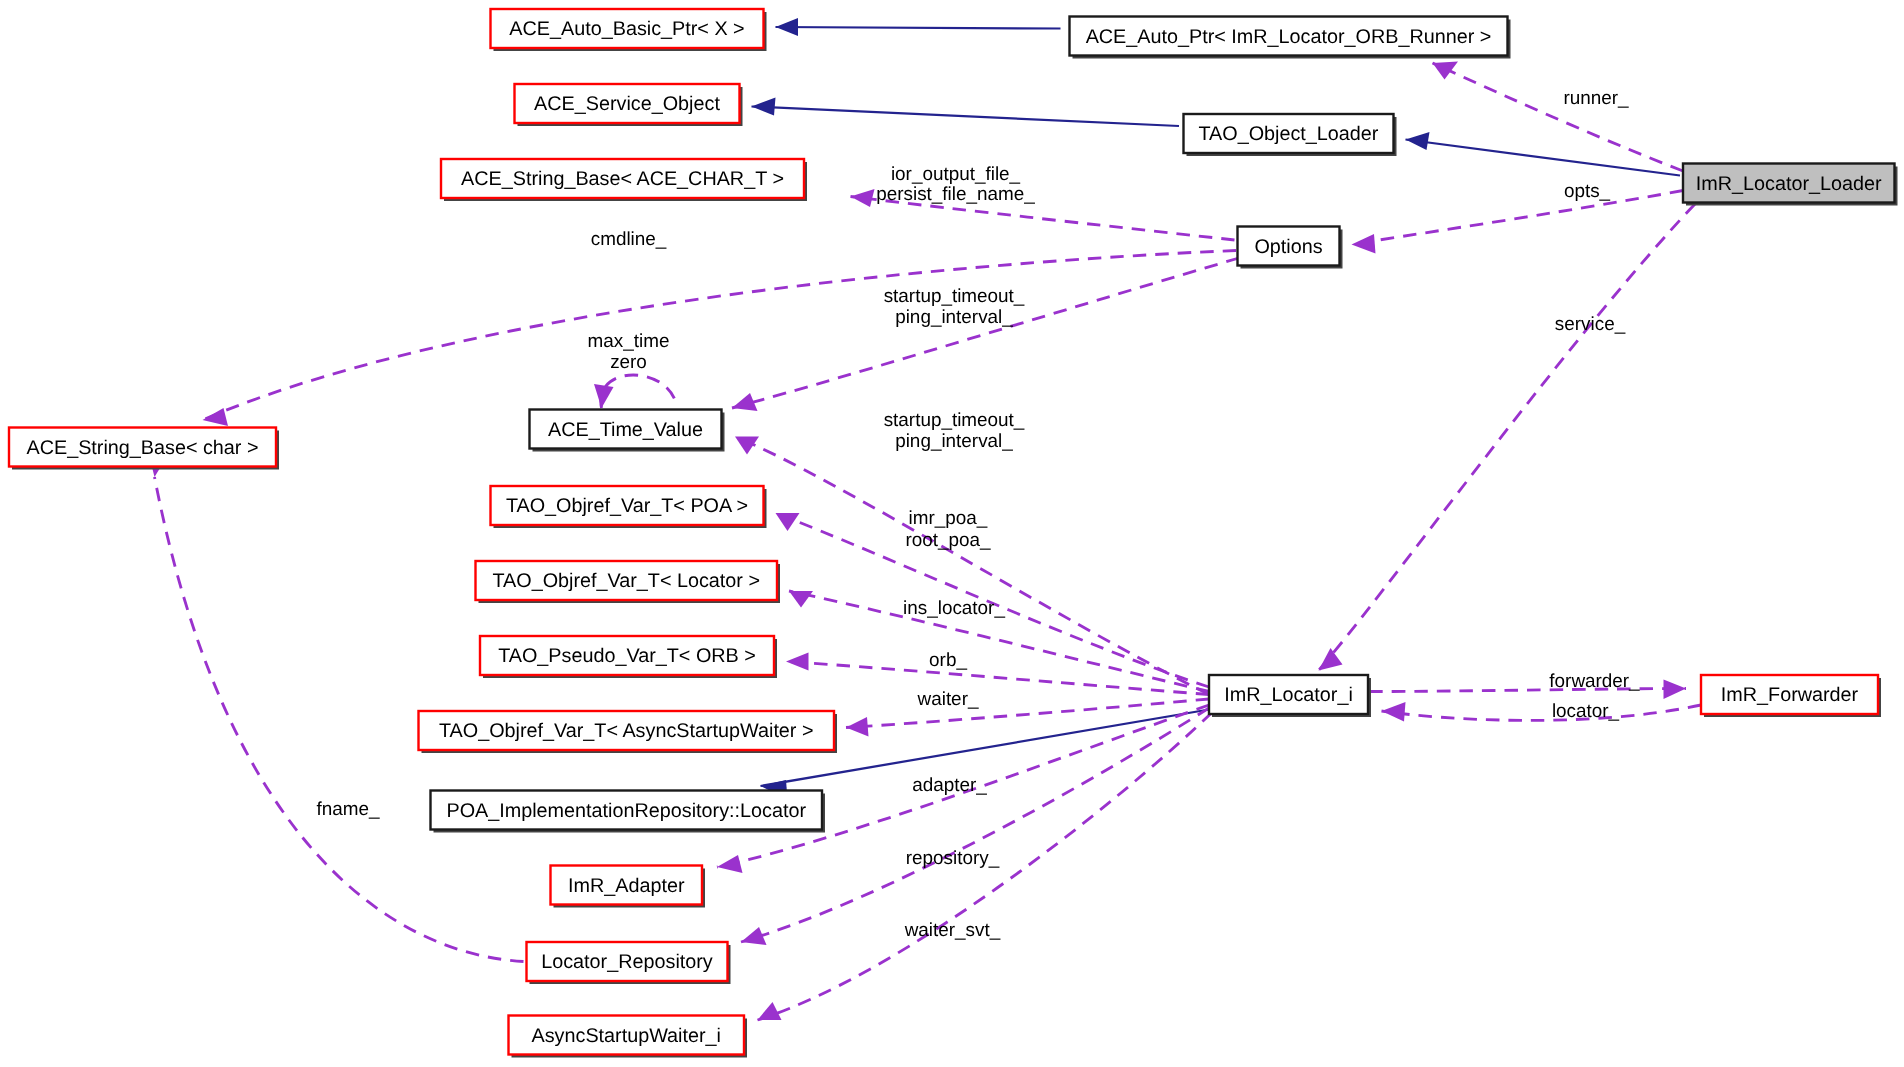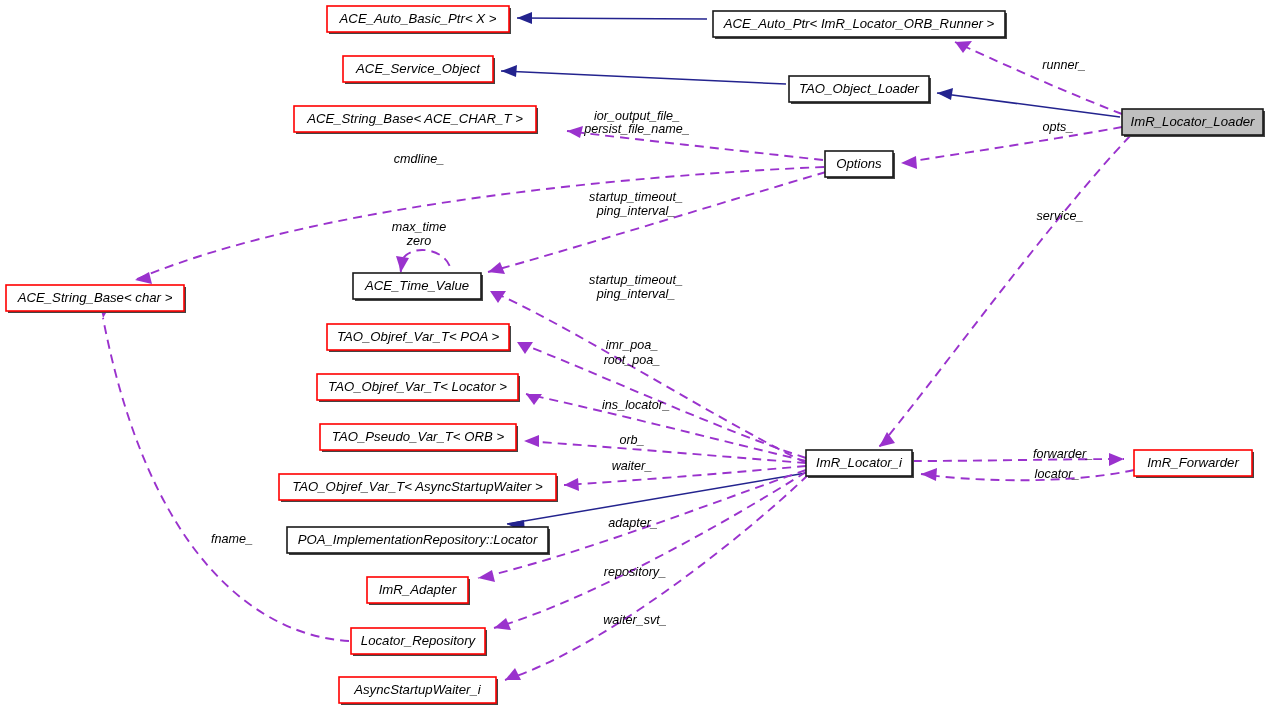--- a/index.html
+++ b/index.html
@@ -11,21 +11,20 @@
   body {
     width: 1269px;
     height: 711px;
     font-family: "Liberation Sans", sans-serif;
     overflow: hidden;
   }
   #diagram-root {
     position: relative;
     width: 1269px;
     height: 591px;
-    font-style: italic;
   }
   svg#graph {
     display: block;
     width: 1269px;
     height: 711px;
   }
   .node-box {
     stroke-width: 1.6px;
   }
   .node-box.plain {

